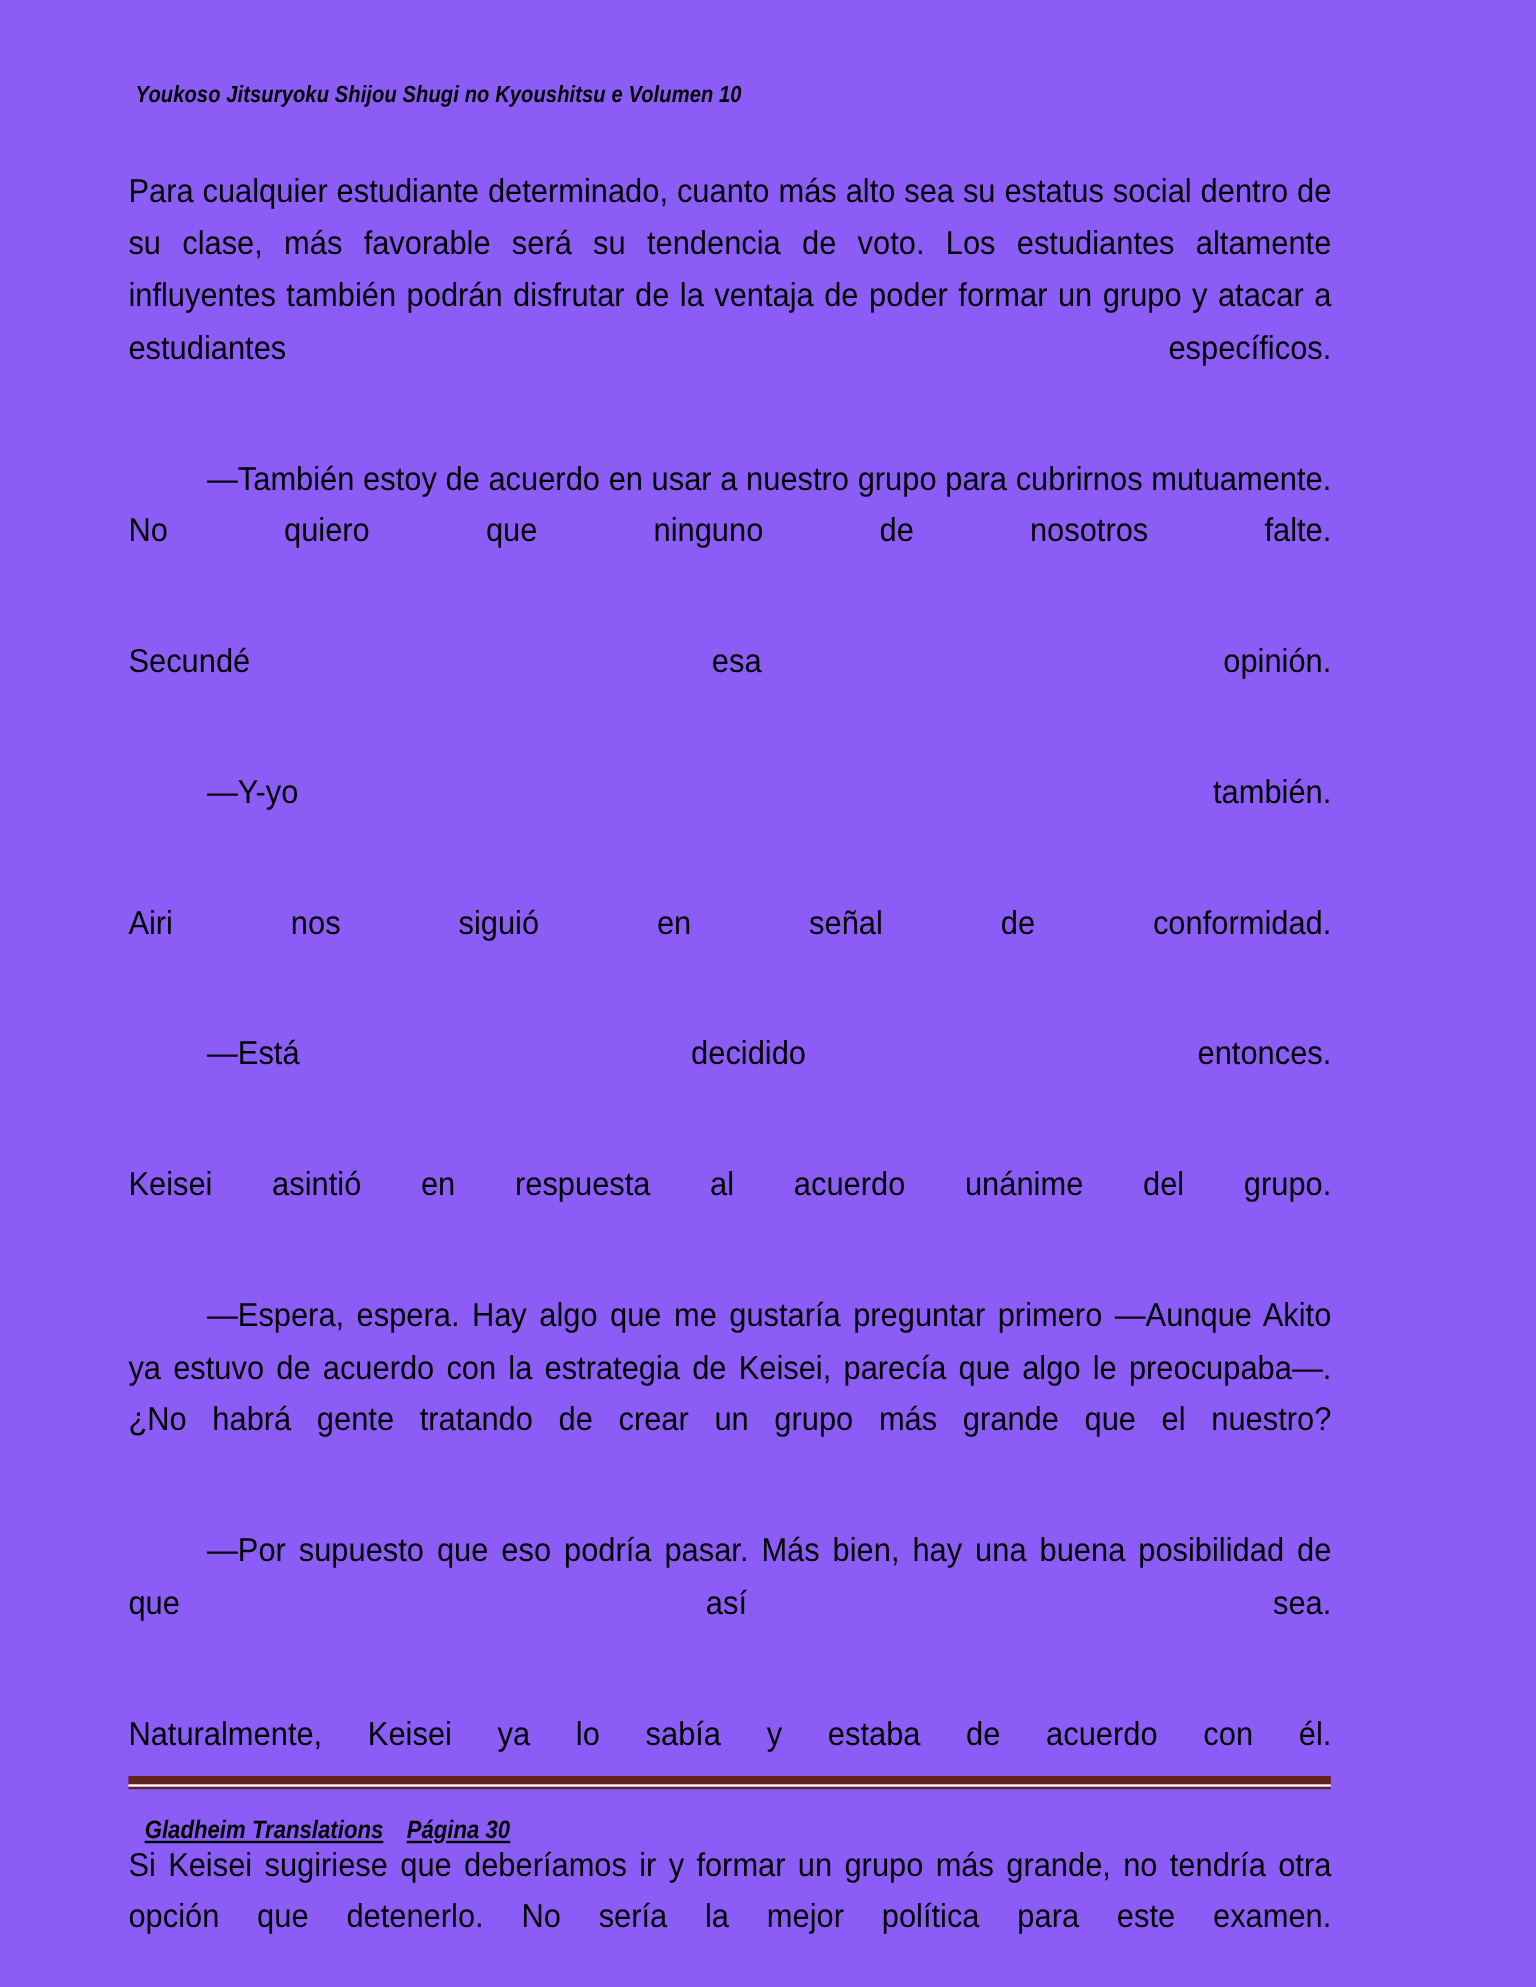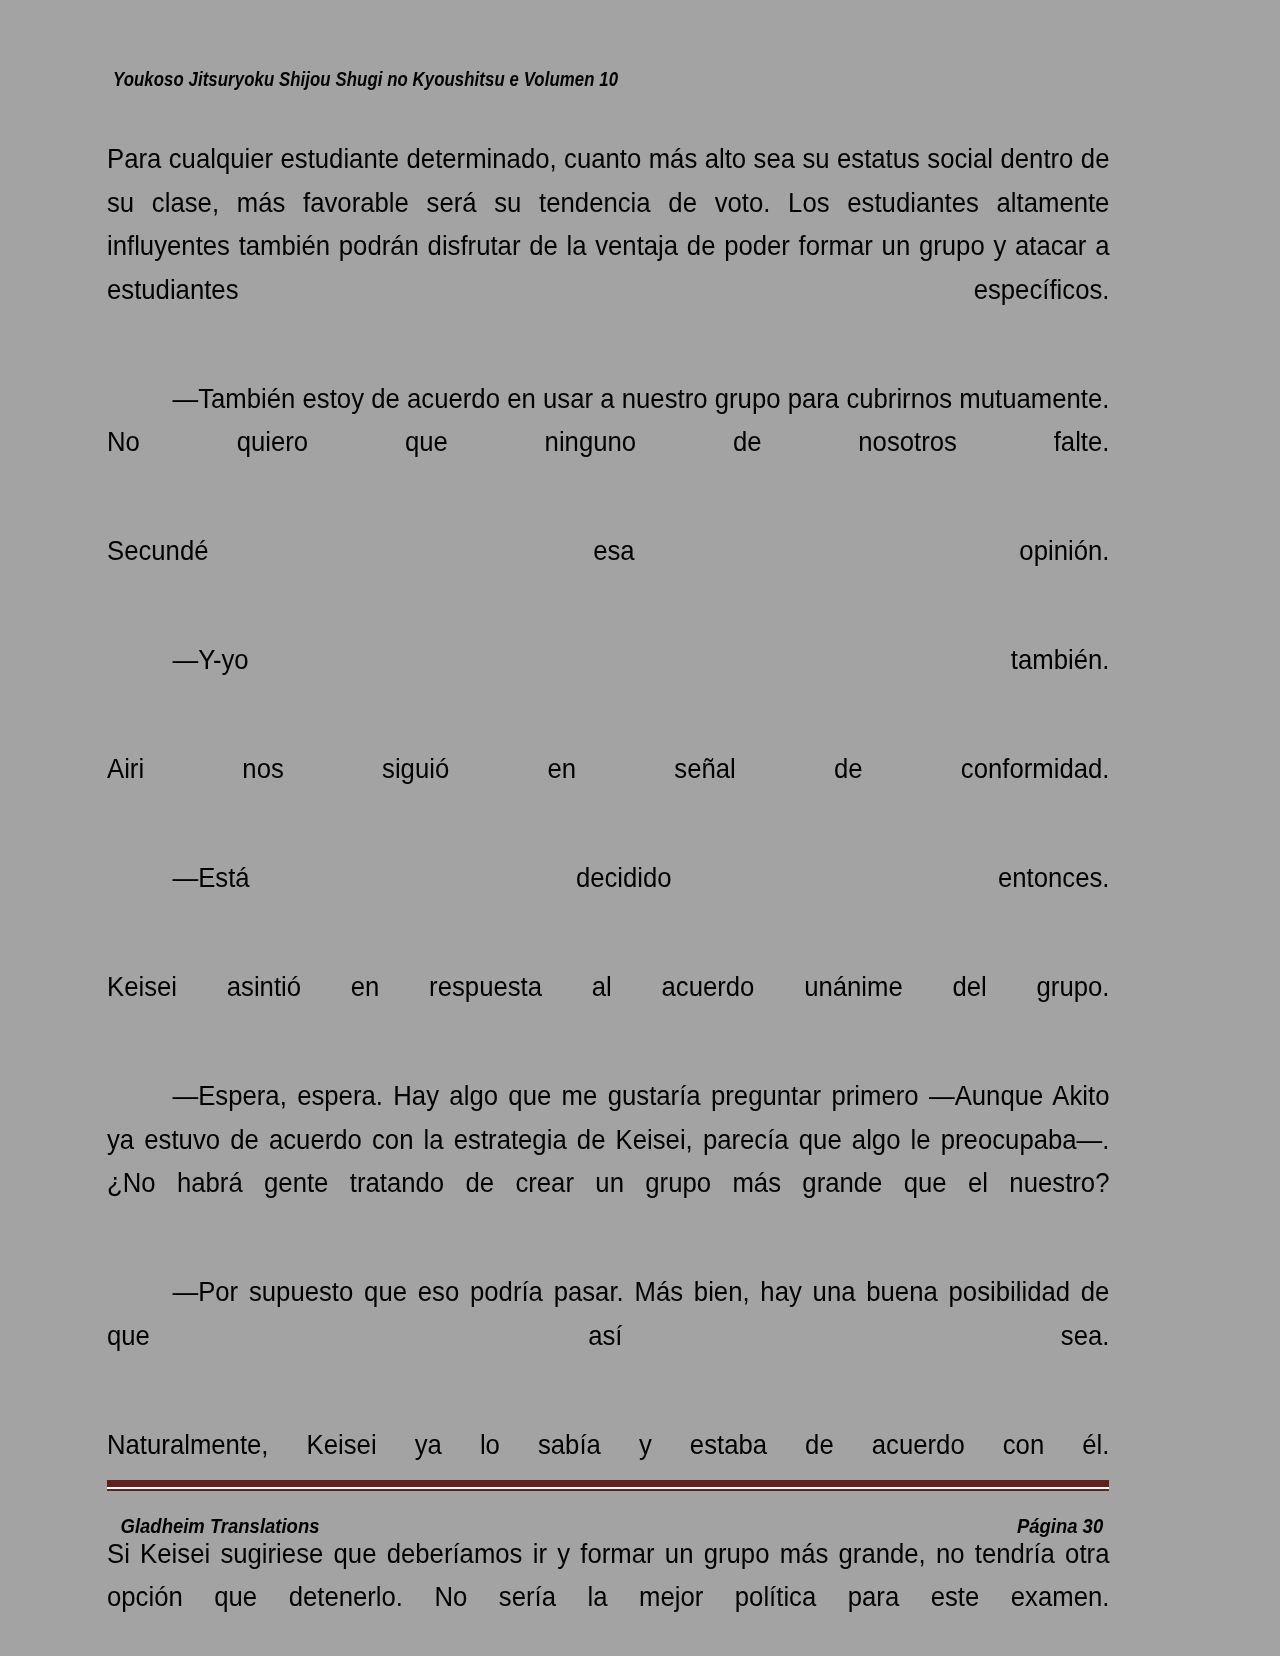--- a/index.html
+++ b/index.html
@@ -4,21 +4,21 @@
 <style>
   html, body {
     margin: 0;
     padding: 0;
     background: #ffffff;
   }
   .page {
     position: relative;
     width: 1280px;
     height: 1656px;
-    background: #a3a3a3;
+    background: #8b5cf6;
     box-sizing: border-box;
     font-family: "Liberation Sans", "DejaVu Sans", sans-serif;
     overflow: hidden;
   }
 
   
   .running-header {
     position: absolute;
     left: 113px;
     top: 68px;
@@ -85,23 +85,24 @@
     background: #ffffff;
     width: 100%;
   }
   .footer-rule-thin {
     height: 2px;
     background: #62231f;
     width: 100%;
   }
   .footer-row {
     display: flex;
-    justify-content: space-between;
+    justify-content: flex-start;
     align-items: baseline;
     margin-top: 23px;
+    text-decoration: underline;
   }
   .footer-text {
     font-family: "Liberation Sans", "DejaVu Sans", sans-serif;
     font-size: 21px;
     font-weight: bold;
     font-style: italic;
     color: #000000;
     white-space: nowrap;
   }
   .footer-left  { transform: scaleX(0.88); transform-origin: left baseline; }

